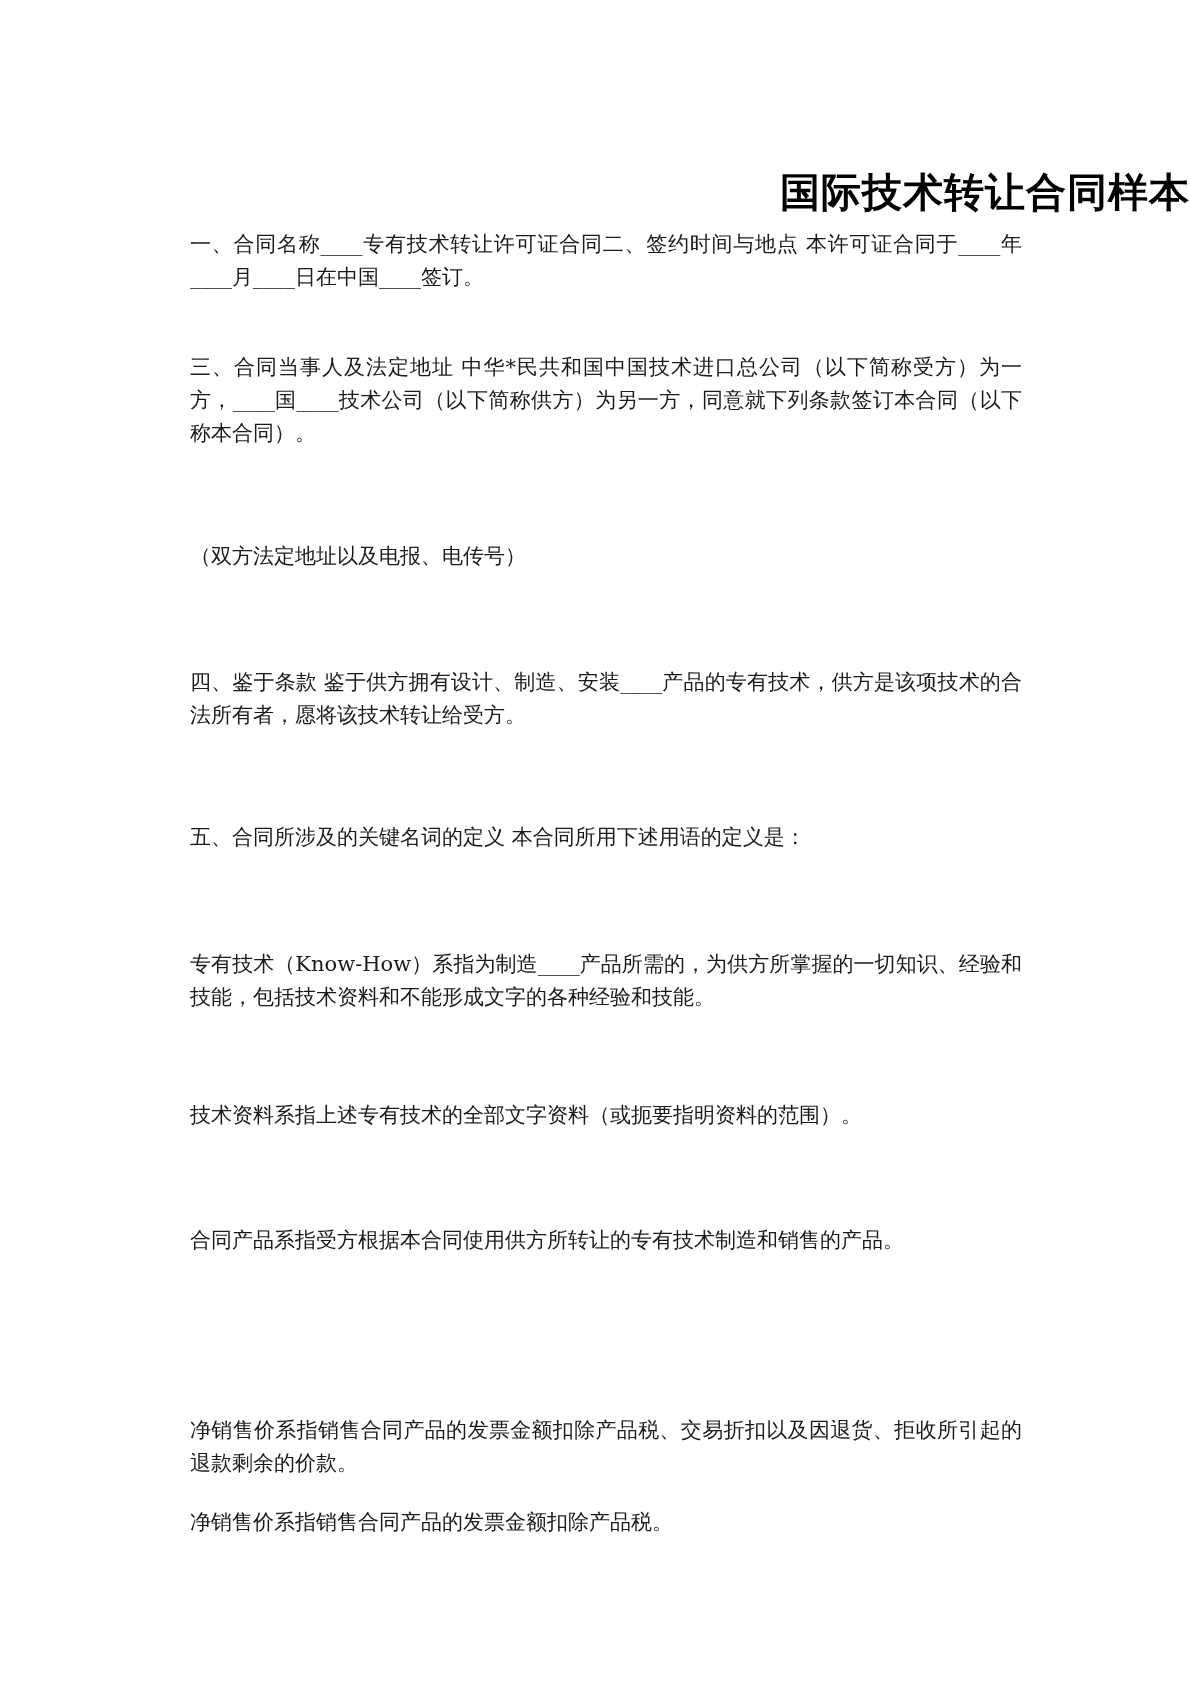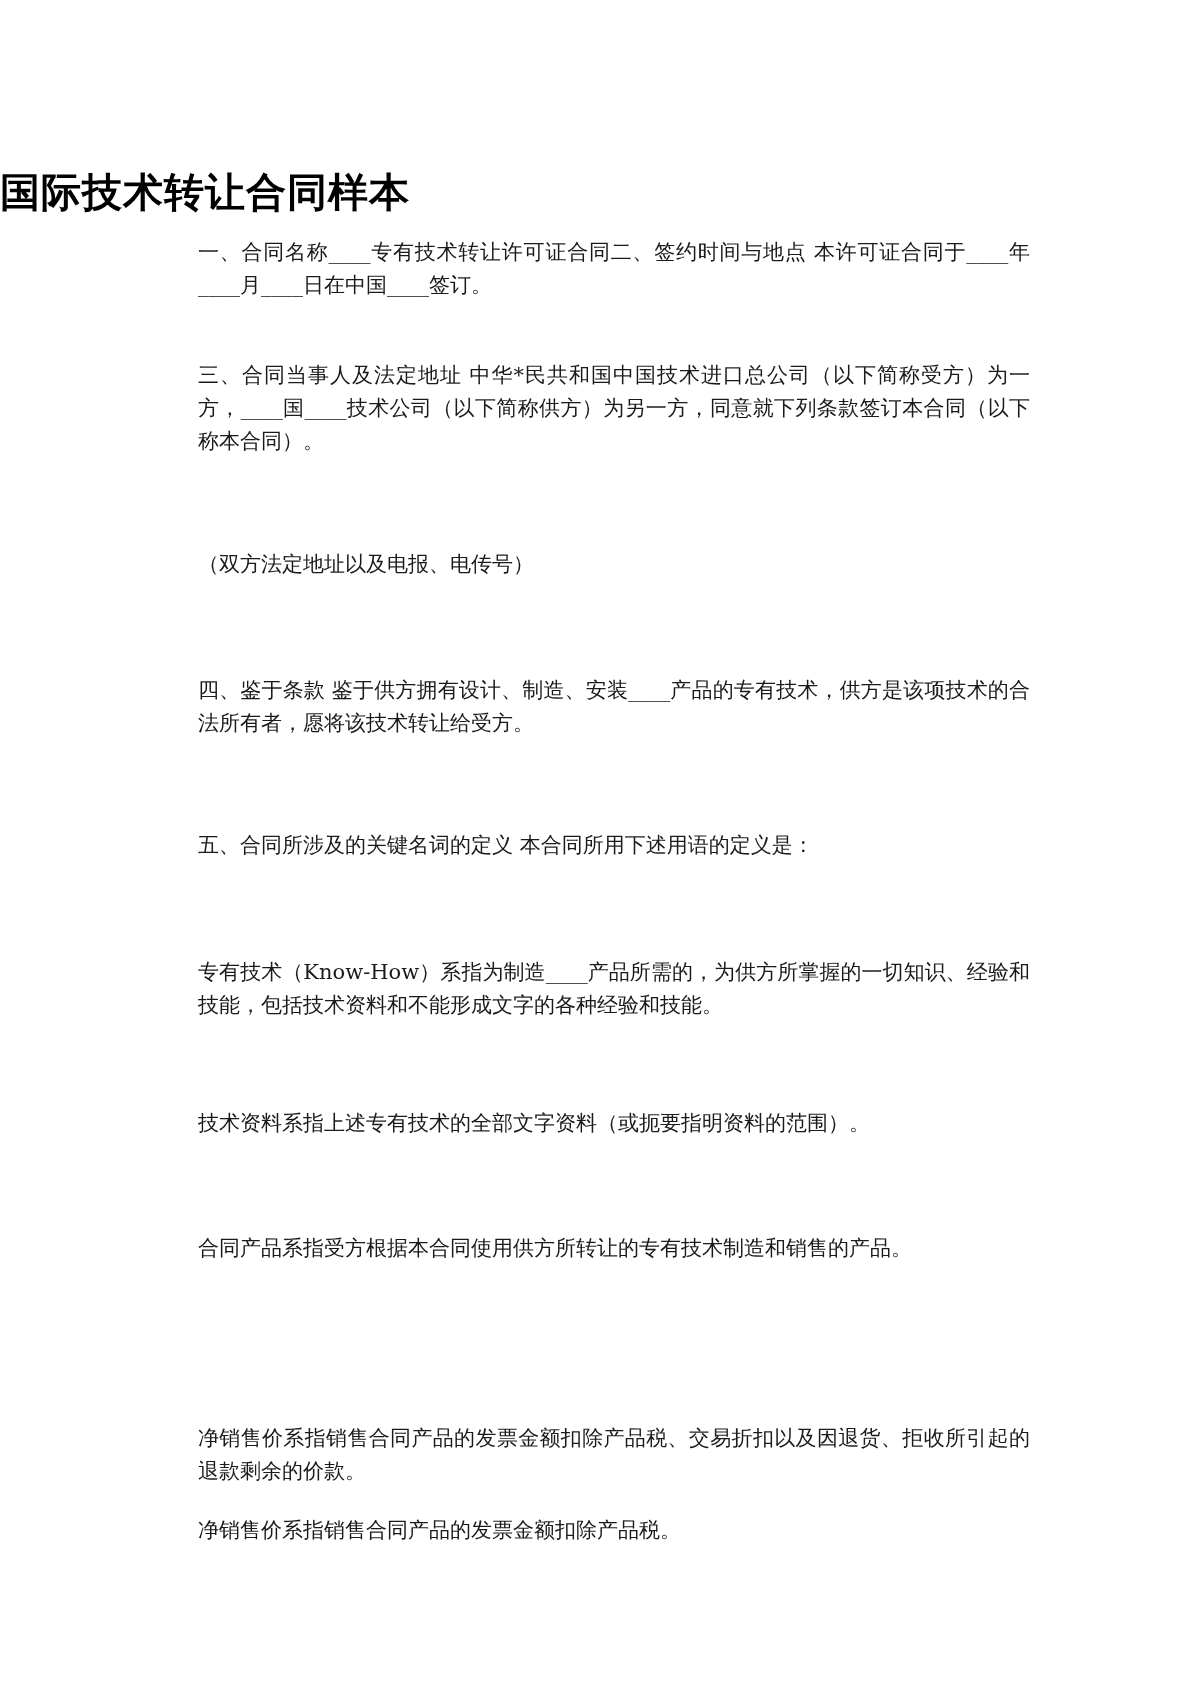--- a/index.html
+++ b/index.html
@@ -1,21 +1,21 @@
 <!DOCTYPE html>
 <html><head>
 <meta charset="utf-8">
 <style>
   html, body { margin: 0; padding: 0; background: #ffffff; }
   body { width: 1190px; height: 1683px; position: relative; overflow: hidden;
          font-family: "DejaVu Serif", "Liberation Serif", serif; color: #1a1a1a; }
-  .title { position: absolute; left: 0; width: 1190px; top: 166px; text-align: left;
+  .title { position: absolute; left: 0; width: 1190px; top: 166px; text-align: right;
            font-family: "DejaVu Sans", "Liberation Sans", sans-serif; font-weight: bold;
            font-size: 40px; line-height: 52px; letter-spacing: 1px; color: #000; margin: 0; }
-  .para { position: absolute; left: 182px; width: 832px; margin: 16px;
+  .para { position: absolute; left: 182px; width: 832px; margin: 8px;
           font-size: 21px; line-height: 33px; text-align: justify; }
 </style>
 </head>
 <body>
 
 <h1 class="title">国际技术转让合同样本</h1>
 
 <p class="para" style="top:220px">一、合同名称____专有技术转让许可证合同二、签约时间与地点 本许可证合同于____年____月____日在中国____签订。</p>
 <p class="para" style="top:343px">三、合同当事人及法定地址 中华*民共和国中国技术进口总公司（以下简称受方）为一方，____国____技术公司（以下简称供方）为另一方，同意就下列条款签订本合同（以下称本合同）。</p>
 <p class="para" style="top:532px">（双方法定地址以及电报、电传号）</p>

